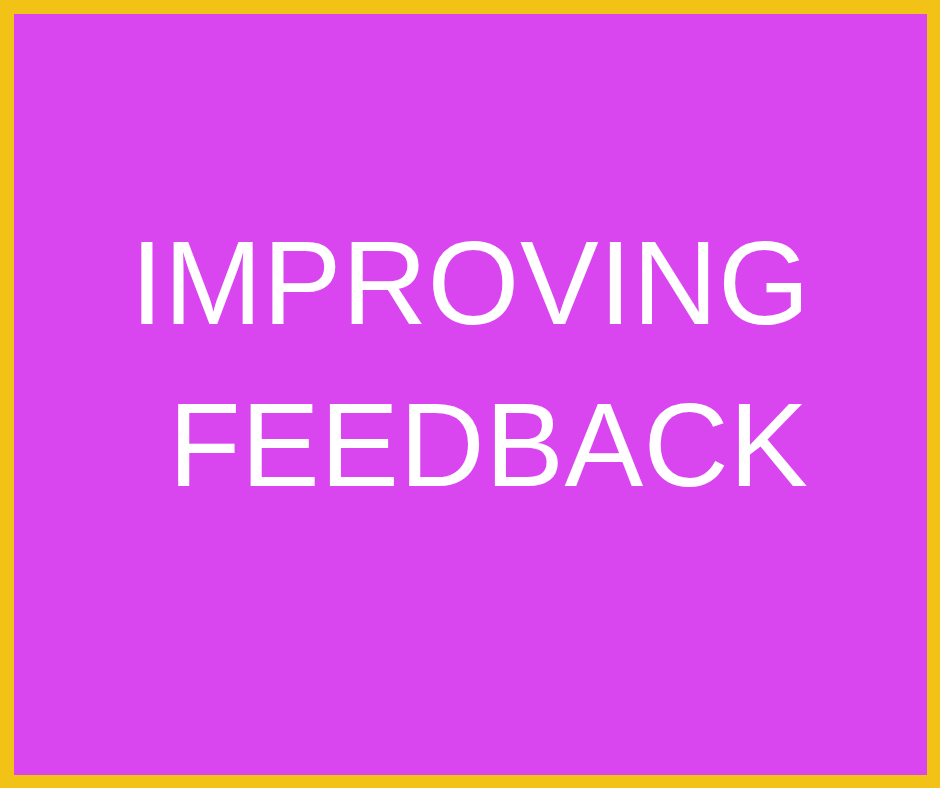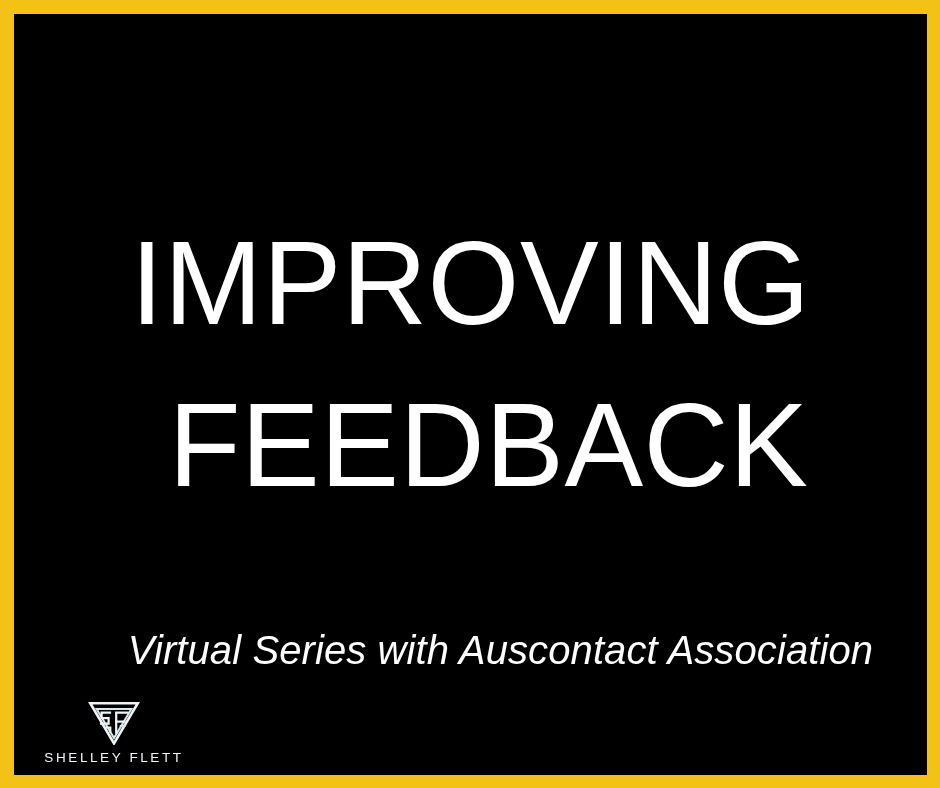--- a/index.html
+++ b/index.html
@@ -16,21 +16,21 @@
     background: #f2c316;           
     font-family: "Liberation Sans", sans-serif;
     overflow: hidden;
   }
   #poster-inner {
     position: absolute;
     left: 14px;
     top: 14px;
     right: 13px;
     bottom: 13px;
-    background: #000000;           
+    background: #d946ef;           
     overflow: hidden;
   }
 
   
   .headline {
     position: absolute;
     left: 0;
     right: 0;
     top: 186px;
     text-align: center;
@@ -101,35 +101,16 @@
 
 <div id="poster">
 
   <div id="poster-inner">
 
     <div class="headline">
       <span class="headline-line line-1">IMPROVING</span>
       <span class="headline-line line-2">FEEDBACK</span>
     </div>
 
-    <div class="subtitle">
-      <span class="subtitle-text">Virtual Series with Auscontact Association</span>
-    </div>
 
-    <div class="logo-lockup">
-      <svg class="logo-mark" viewBox="0 0 52 44" aria-hidden="true">
-
-        <path d="M2.2 2.2 H49.8 L26 42.4 Z" fill="none" stroke="#eef5f8" stroke-width="2.6"></path>
-
-        <path d="M8.6 8.0 H43.4 L26 37.0 Z" fill="none" stroke="#d8e9f0" stroke-width="2.0"></path>
-
-        <path d="M22.0 11.6 H13.6 V17.2 H20.6 V22.6 H13.0" fill="none" stroke="#eef5f8" stroke-width="2.2" stroke-linecap="square"></path>
-        <path d="M18.6 26.4 H22.4 V31.0" fill="none" stroke="#eef5f8" stroke-width="2.0" stroke-linecap="square"></path>
-
-        <path d="M28.2 31.6 V11.6 H39.6" fill="none" stroke="#eef5f8" stroke-width="2.2" stroke-linecap="square"></path>
-        <path d="M28.2 20.6 H36.4" fill="none" stroke="#eef5f8" stroke-width="2.2" stroke-linecap="square"></path>
-        <path d="M32.6 24.8 H37.0" fill="none" stroke="#d8e9f0" stroke-width="1.8" stroke-linecap="square"></path>
-      </svg>
-      <span class="logo-wordmark">SHELLEY FLETT</span>
-    </div>
 
   </div>
 </div>
 
 </body></html>

